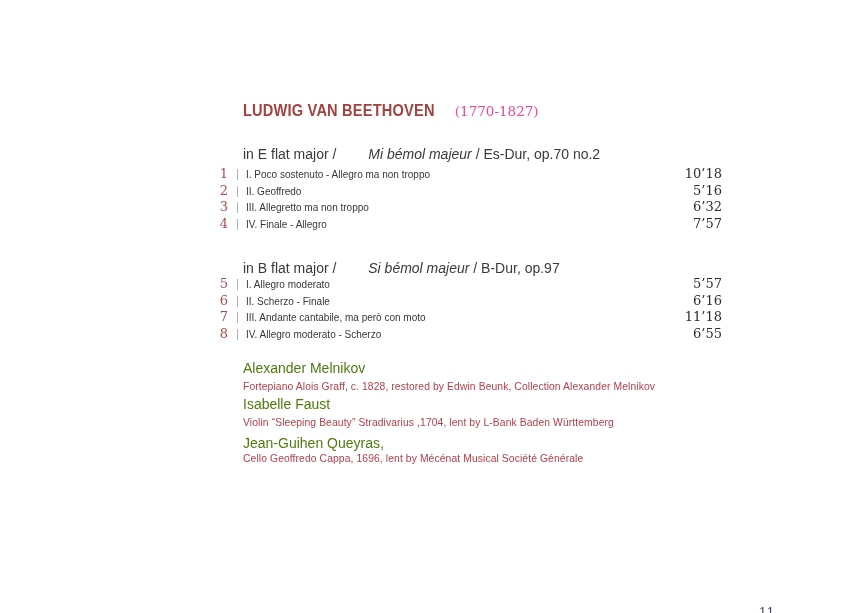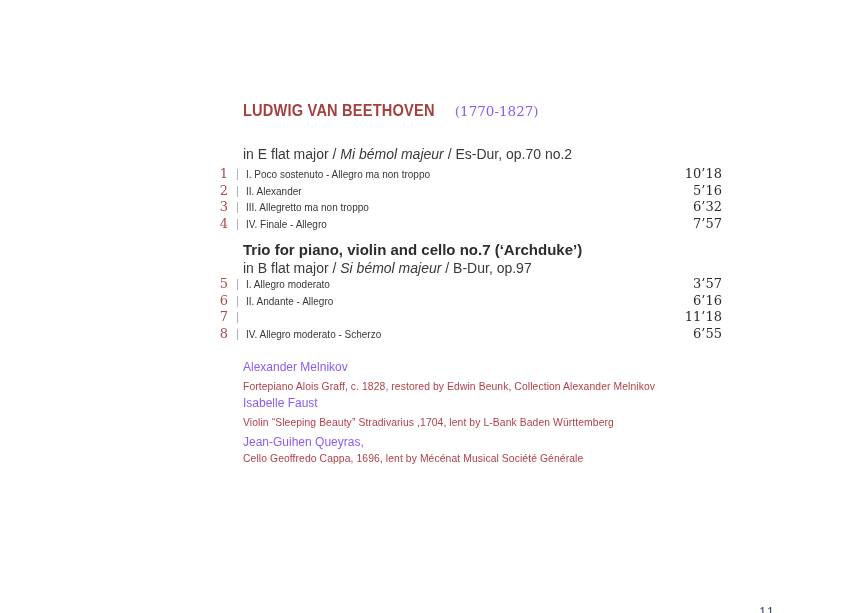--- a/index.html
+++ b/index.html
@@ -30,40 +30,40 @@
     color: #a4413f;
     font-size: 17px;
     font-weight: 700;
     letter-spacing: 0.2px;
     transform: scaleX(0.86);
     transform-origin: left bottom;
   }
   .composer-dates {
     font-family: "DejaVu Serif", serif;
     font-size: 13.5px;
-    color: #8b5cf6;
+    color: #ec4899;
     margin-left: -18px; 
   }
   
   .work-title {
     position: absolute;
     left: 243px;
     font-size: 15px;
     font-weight: 700;
     color: #2d2d2f;
     white-space: nowrap;
   }
   .work-subtitle {
     position: absolute;
     left: 243px;
     font-size: 14px;
     color: #3a3a3c;
     white-space: nowrap;
   }
-  .work-subtitle .it { font-style: italic; }
+  .work-subtitle .it { font-style: italic; margin-left: 28px; }
   
   .tracklist {
     position: absolute;
     left: 210px;
     width: 512px;
   }
   .track-row {
     display: flex;
     align-items: baseline;
     height: 16.7px;
@@ -91,22 +91,22 @@
   .track-time {
     margin-left: auto;
     font-family: "DejaVu Serif", serif;
     font-size: 13px;
     color: #2c2c34;
   }
   
   .performer-name {
     position: absolute;
     left: 243px;
-    font-size: 12px;
-    color: #8b5cf6;
+    font-size: 14px;
+    color: #4d7c0f;
     white-space: nowrap;
   }
   .performer-instrument {
     position: absolute;
     left: 243px;
     font-size: 11px;
     color: #b43f48;
     white-space: nowrap;
     transform: scaleX(0.94);
     transform-origin: left top;
@@ -137,56 +137,56 @@
   <div class="tracklist" style="top:166px">
     <div class="track-row">
       <span class="track-num">1</span>
       <span class="track-sep"></span>
       <span class="track-title">I. Poco sostenuto - Allegro ma non troppo</span>
       <span class="track-time">10’18</span>
     </div>
     <div class="track-row">
       <span class="track-num">2</span>
       <span class="track-sep"></span>
-      <span class="track-title">II. Alexander</span>
+      <span class="track-title">II. Geoffredo</span>
       <span class="track-time">5’16</span>
     </div>
     <div class="track-row">
       <span class="track-num">3</span>
       <span class="track-sep"></span>
       <span class="track-title">III. Allegretto ma non troppo</span>
       <span class="track-time">6’32</span>
     </div>
     <div class="track-row">
       <span class="track-num">4</span>
       <span class="track-sep"></span>
       <span class="track-title">IV. Finale - Allegro</span>
       <span class="track-time">7’57</span>
     </div>
   </div>
 
-  <div class="work-title" style="top:241px">Trio for piano, violin and cello no.7 (‘Archduke’)</div>
   <div class="work-subtitle" style="top:260px"><span>in B flat major / </span><span class="it">Si bémol majeur</span><span> / B-Dur, op.97</span></div>
 
   <div class="tracklist" style="top:276px">
     <div class="track-row">
       <span class="track-num">5</span>
       <span class="track-sep"></span>
       <span class="track-title">I. Allegro moderato</span>
-      <span class="track-time">3’57</span>
+      <span class="track-time">5’57</span>
     </div>
     <div class="track-row">
       <span class="track-num">6</span>
       <span class="track-sep"></span>
-      <span class="track-title">II. Andante - Allegro</span>
+      <span class="track-title">II. Scherzo - Finale</span>
       <span class="track-time">6’16</span>
     </div>
     <div class="track-row">
       <span class="track-num">7</span>
       <span class="track-sep"></span>
+      <span class="track-title">III. Andante cantabile, ma però con moto</span>
       <span class="track-time">11’18</span>
     </div>
     <div class="track-row">
       <span class="track-num">8</span>
       <span class="track-sep"></span>
       <span class="track-title">IV. Allegro moderato - Scherzo</span>
       <span class="track-time">6’55</span>
     </div>
   </div>
 

